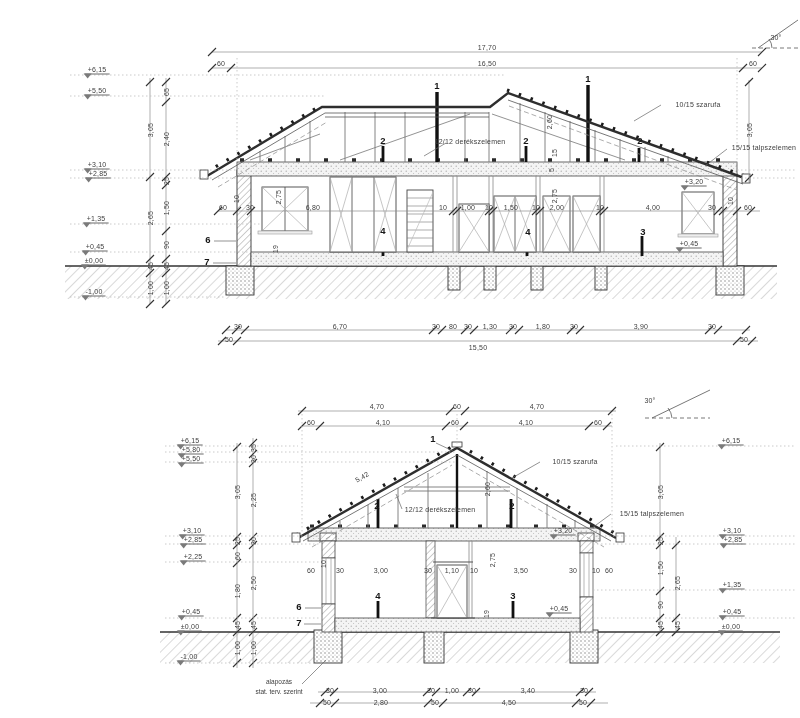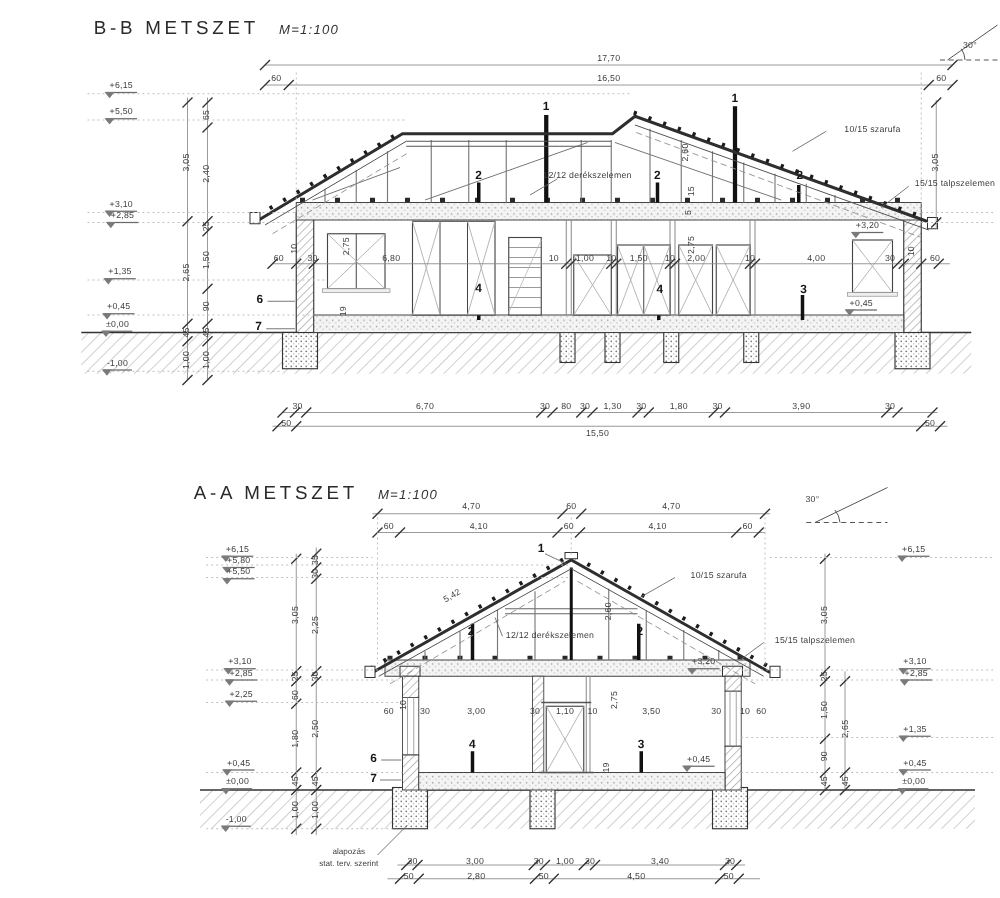--- a/index.html
+++ b/index.html
@@ -151,26 +151,20 @@
   <g>
     <path d="M298 411H616M302 426H612M237 443V668M253 438V668M660 443V632M676 537V632M318 692H596M310 703H608" stroke="#8c8c8c" stroke-width="0.7" fill="none"></path>
     <path d="M298 415l8 -8M446 415l8 -8M461 415l8 -8M608 415l8 -8M298 430l8 -8M316 430l8 -8M442 430l8 -8M460 430l8 -8M585 430l8 -8M603 430l8 -8M233 451l8 -8M233 541l8 -8M233 549l8 -8M233 567l8 -8M233 622l8 -8M233 636l8 -8M233 667l8 -8M249 447l8 -8M249 458l8 -8M249 467l8 -8M249 541l8 -8M249 549l8 -8M249 622l8 -8M249 636l8 -8M249 667l8 -8M656 451l8 -8M656 541l8 -8M656 549l8 -8M656 595l8 -8M656 622l8 -8M656 636l8 -8M672 549l8 -8M672 622l8 -8M672 636l8 -8M321 696l8 -8M330 696l8 -8M423 696l8 -8M432 696l8 -8M463 696l8 -8M472 696l8 -8M576 696l8 -8M585 696l8 -8M316 707l8 -8M331 707l8 -8M424 707l8 -8M439 707l8 -8M572 707l8 -8M587 707l8 -8" stroke="#333" stroke-width="1.1" fill="none"></path>
     <path d="M165 446H298M616 446H795M165 452H455M165 462H455M165 536H322M593 536H795M165 544H322M593 544H795M165 562H322M593 590H795M165 618H322M593 618H795M165 663H314M302 414V532M612 414V532M457 414V446" stroke="#bcbcbc" stroke-width="0.8" stroke-dasharray="1.5 2.5" fill="none"></path>
     <path d="M540 462L512 478M611 514L592 528M402 509L396 494M305 608H321M304 624H321M436 443L453 451M302 684L326 660" stroke="#666" stroke-width="0.7" fill="none"></path>
     <path d="M645 418H710" stroke="#555" stroke-width="0.8" stroke-dasharray="4 3" fill="none"></path>
     <path d="M652 418L710 390M672 418a18 18 0 0 0 -4 -10" stroke="#555" stroke-width="0.8" fill="none"></path>
   </g>
 </svg>
 
-<div class="sec-title" style="left:75px;top:14px">
-  <span>B-B METSZET</span><span class="sc">M=1:100</span>
-</div>
-<div class="sec-title" style="left:155px;top:386px">
-  <span>A-A METSZET</span><span class="sc">M=1:100</span>
-</div>
 <div class="note" style="left:248px;top:677px">
   <div>alapozás</div>
   <div>stat. terv. szerint</div>
 </div>
 
 <div class="labels-layer" id="labels-bb">
       <span class="lbl" style="left: 487px; top: 47px;">17,70</span>
       <span class="lbl" style="left: 487px; top: 63px;">16,50</span>
       <span class="lbl" style="left: 221px; top: 63px;">60</span>
       <span class="lbl" style="left: 753px; top: 63px;">60</span>

